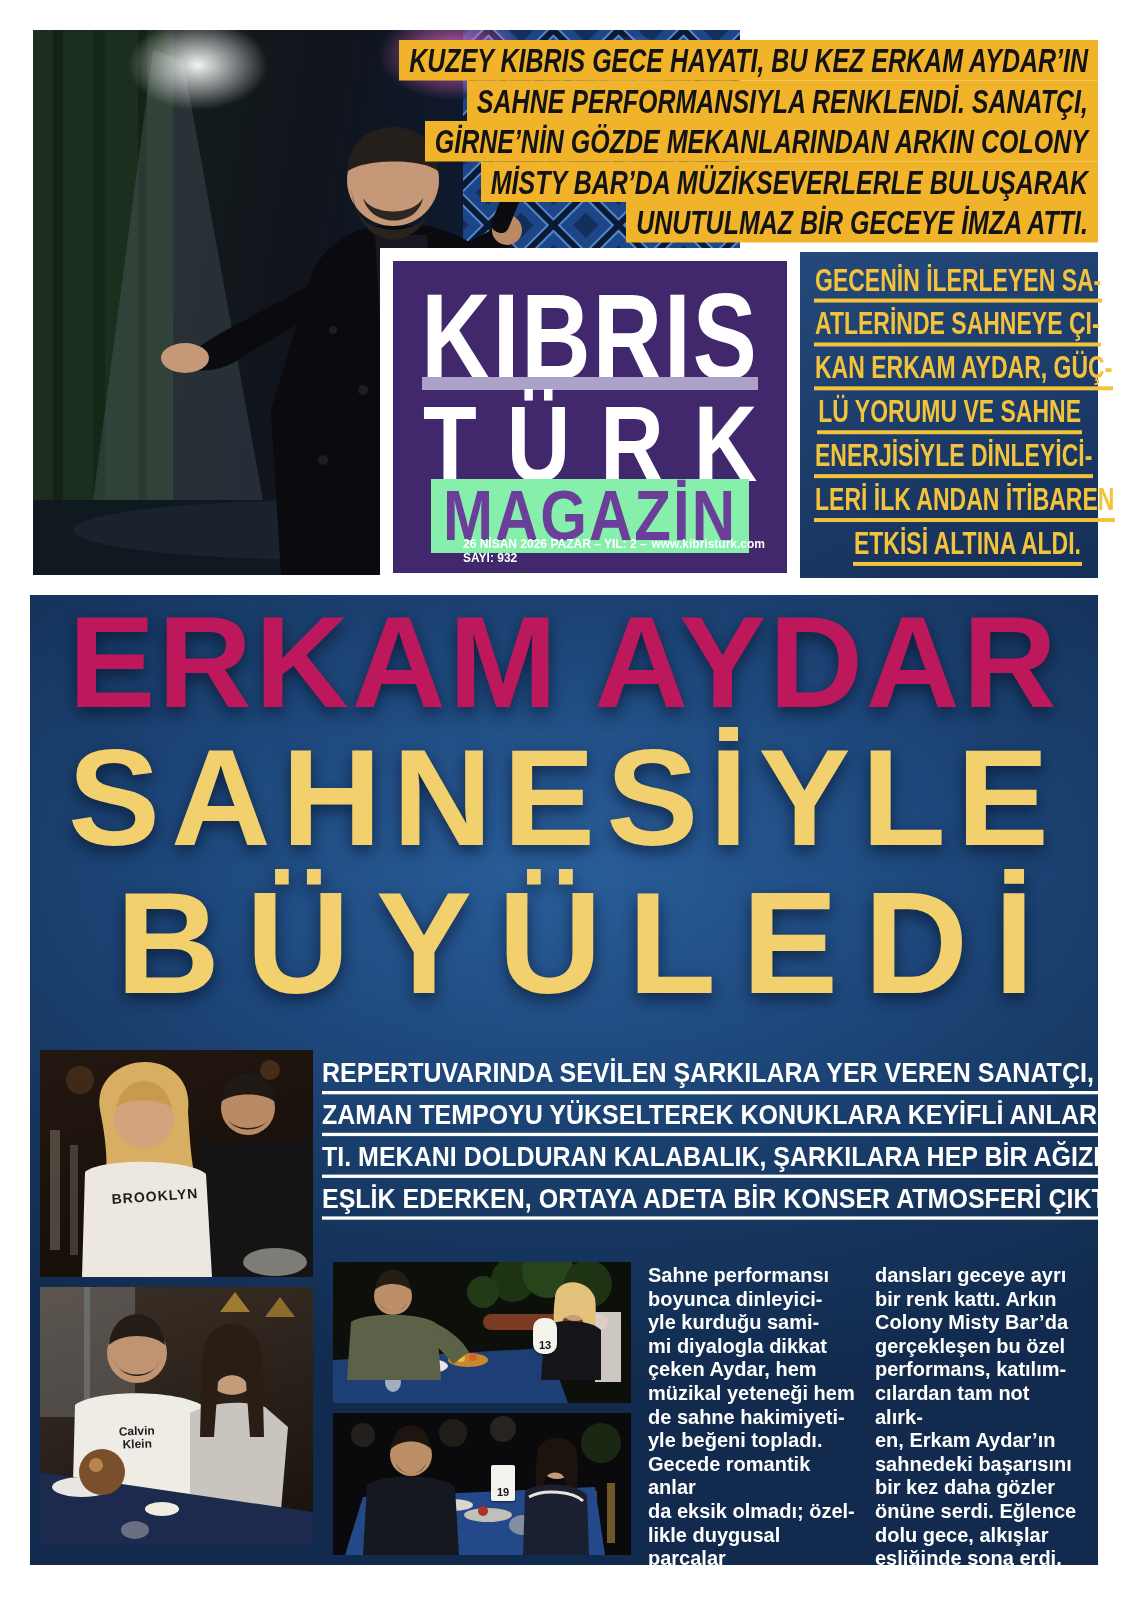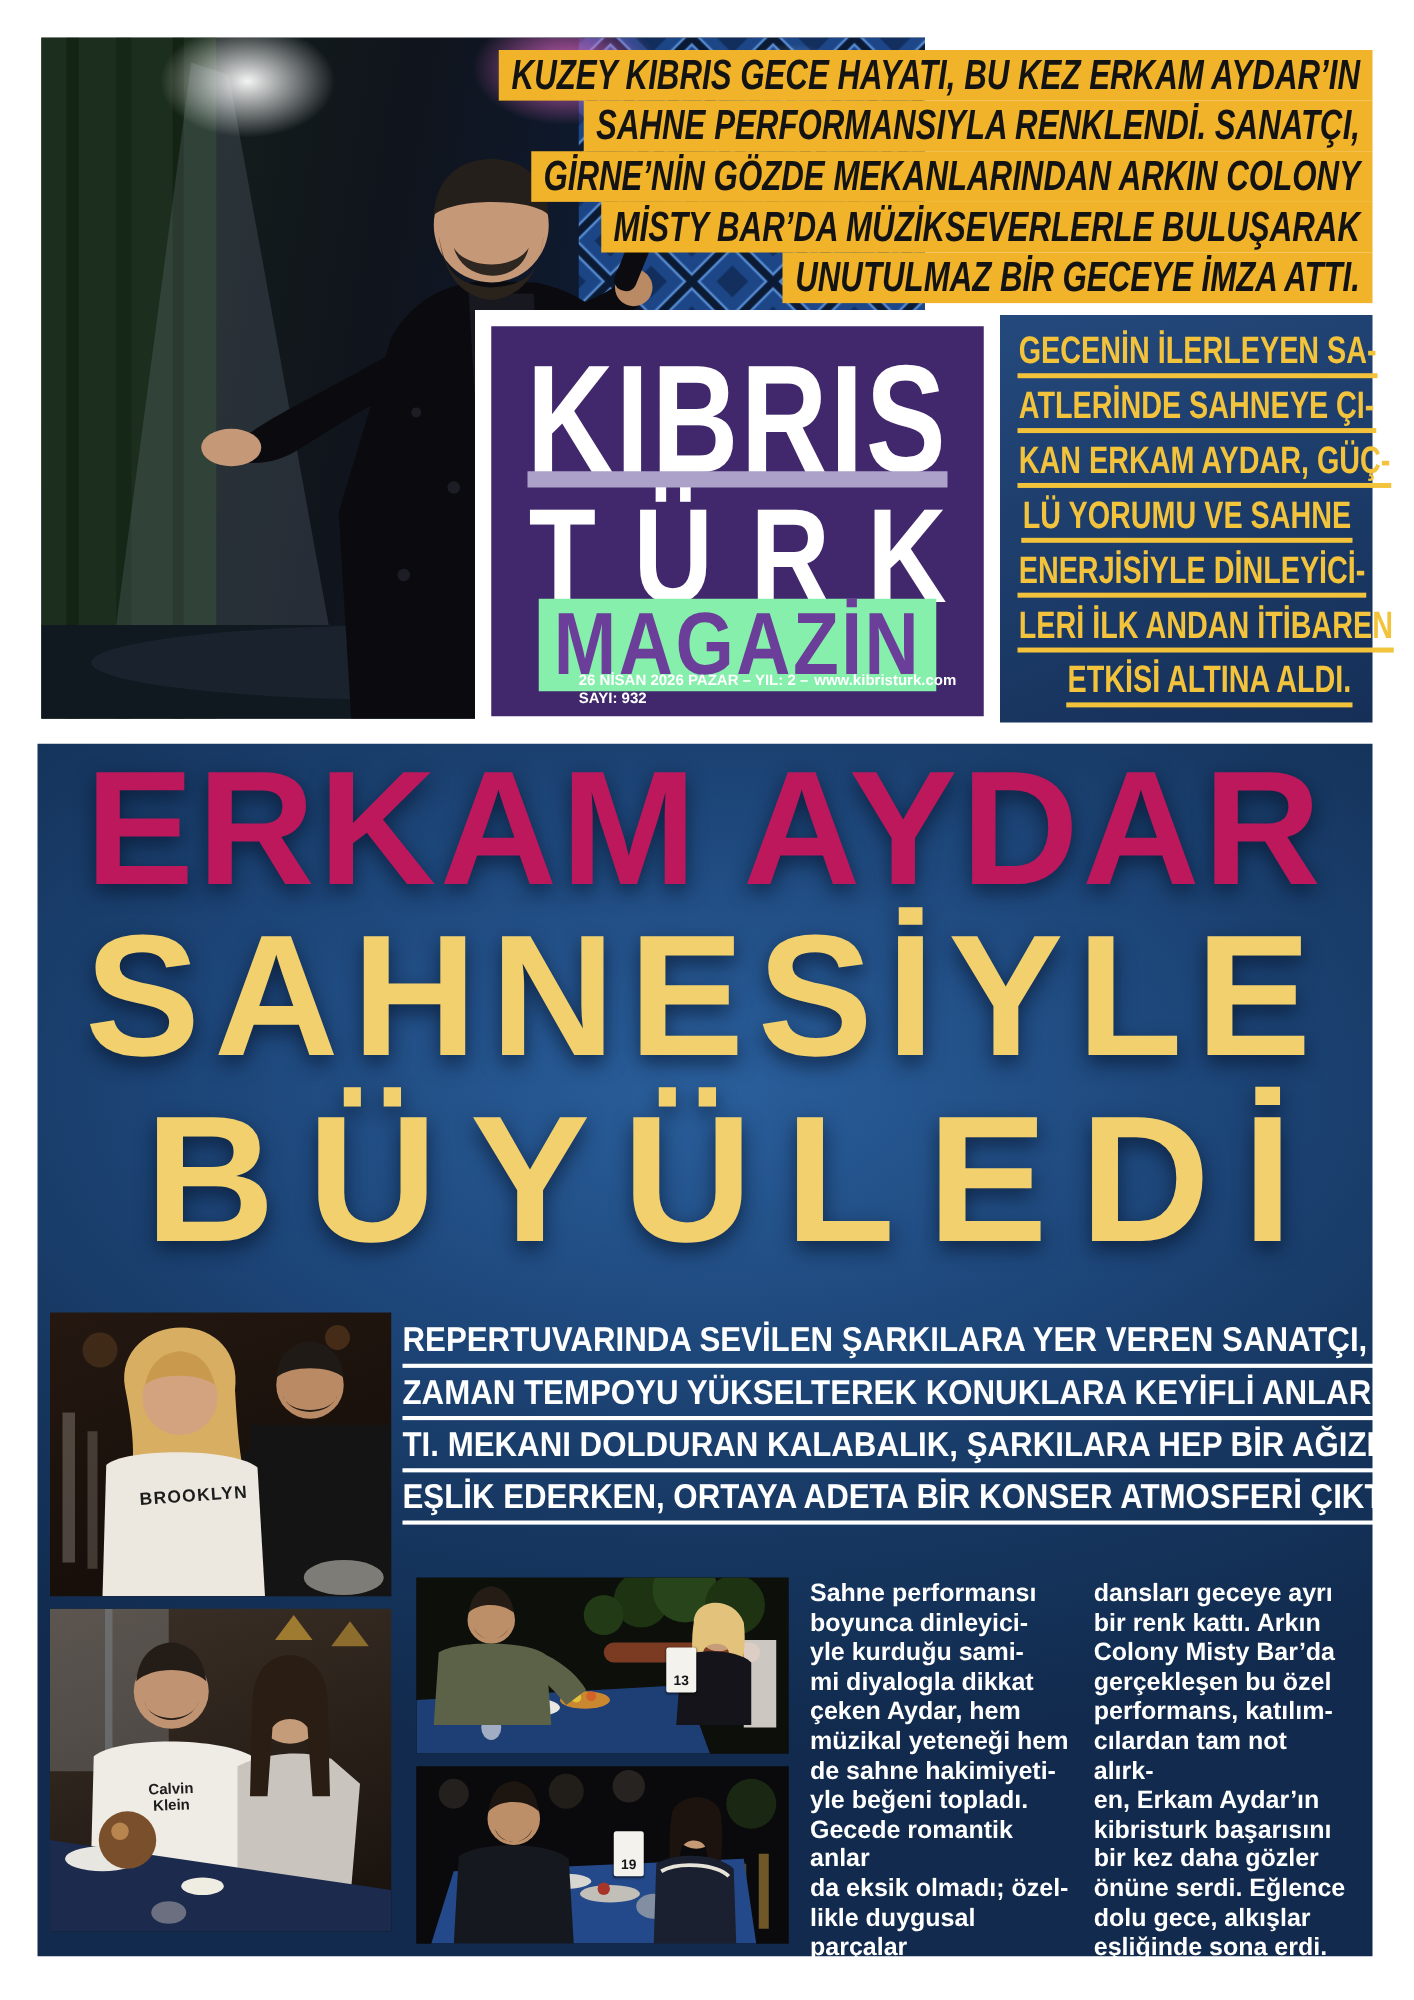--- a/index.html
+++ b/index.html
@@ -20,21 +20,21 @@
   #photo-l2 { left:40px;  top:1287px; width:273px; height:258px; background:linear-gradient(160deg,#3c3128 0%,#17100b 100%); }
   #photo-m1 { left:333px; top:1262px; width:298px; height:141px; background:#0c0f0a; }
   #photo-m2 { left:333px; top:1413px; width:298px; height:142px; background:#0a0a0d; }
 
   .shirt-label { position:absolute; color:#1c1c1c; font-weight:bold; white-space:pre-line; text-align:center; }
   #brooklyn-label { left:60px; top:138px; width:110px; font-size:14px; letter-spacing:1px; transform:rotate(-4deg); }
   #ck-label { left:62px; top:138px; width:70px; font-size:12px; line-height:13px; transform:rotate(-2deg); }
   .table-card { position:absolute; background:#f4f2ec; color:#16161a; font-size:11px; font-weight:bold;
     width:24px; height:36px; border-radius:2px; display:flex; align-items:flex-end; justify-content:center;
     padding-bottom:3px; box-sizing:border-box; box-shadow:0 1px 2px rgba(0,0,0,.6); }
-  #card-13 { left:200px; top:56px; }
+  #card-13 { left:200px; top:56px;border-radius:10px; }
   #card-19 { left:158px; top:52px; }
 
   
   #top-lede { left:350px; top:40px; width:748px; transform:scaleY(1.35); transform-origin:top; }
   .lede-line { display:table; margin-left:auto; background:#f0b32a; color:#131313;
     font-style:italic; font-weight:bold; font-size:25px; line-height:24px;
     padding:3px 10px; white-space:nowrap; }
 
   
   #logo-box { left:380px; top:248px; width:416px; height:338px; background:#ffffff; }
@@ -294,19 +294,19 @@
 da eksik olmadı; özel-
 likle duygusal parçalar
 sırasında çiftlerin</div>
   <div class="bodycol" id="col-right">dansları geceye ayrı
 bir renk kattı. Arkın
 Colony Misty Bar’da
 gerçekleşen bu özel
 performans, katılım-
 cılardan tam not alırk-
 en, Erkam Aydar’ın
-kibristurk başarısını
+sahnedeki başarısını
 bir kez daha gözler
 önüne serdi. Eğlence
 dolu gece, alkışlar
 eşliğinde sona erdi.</div>
 
 </div>
 
 </body></html>

